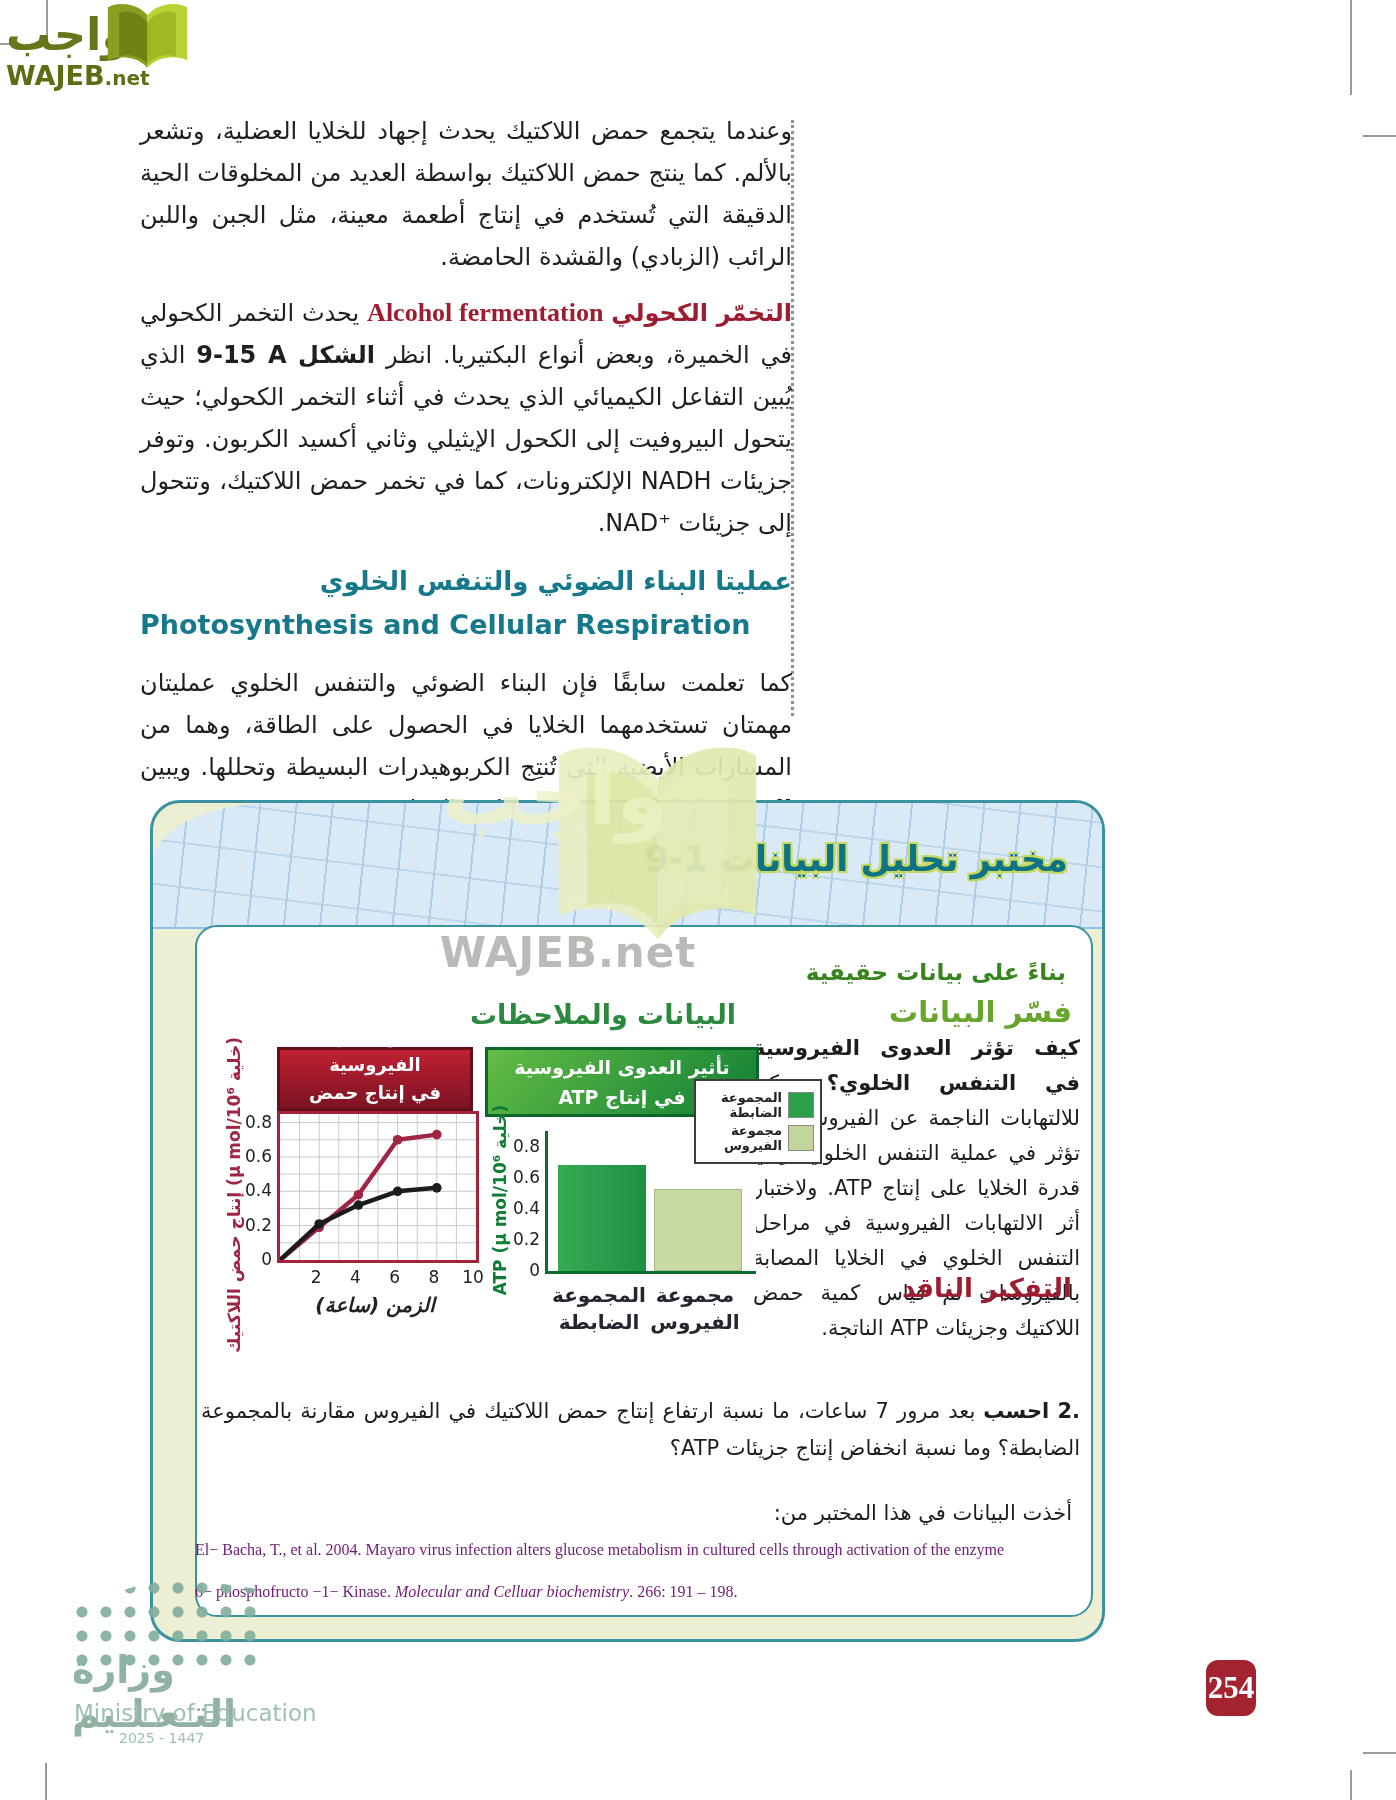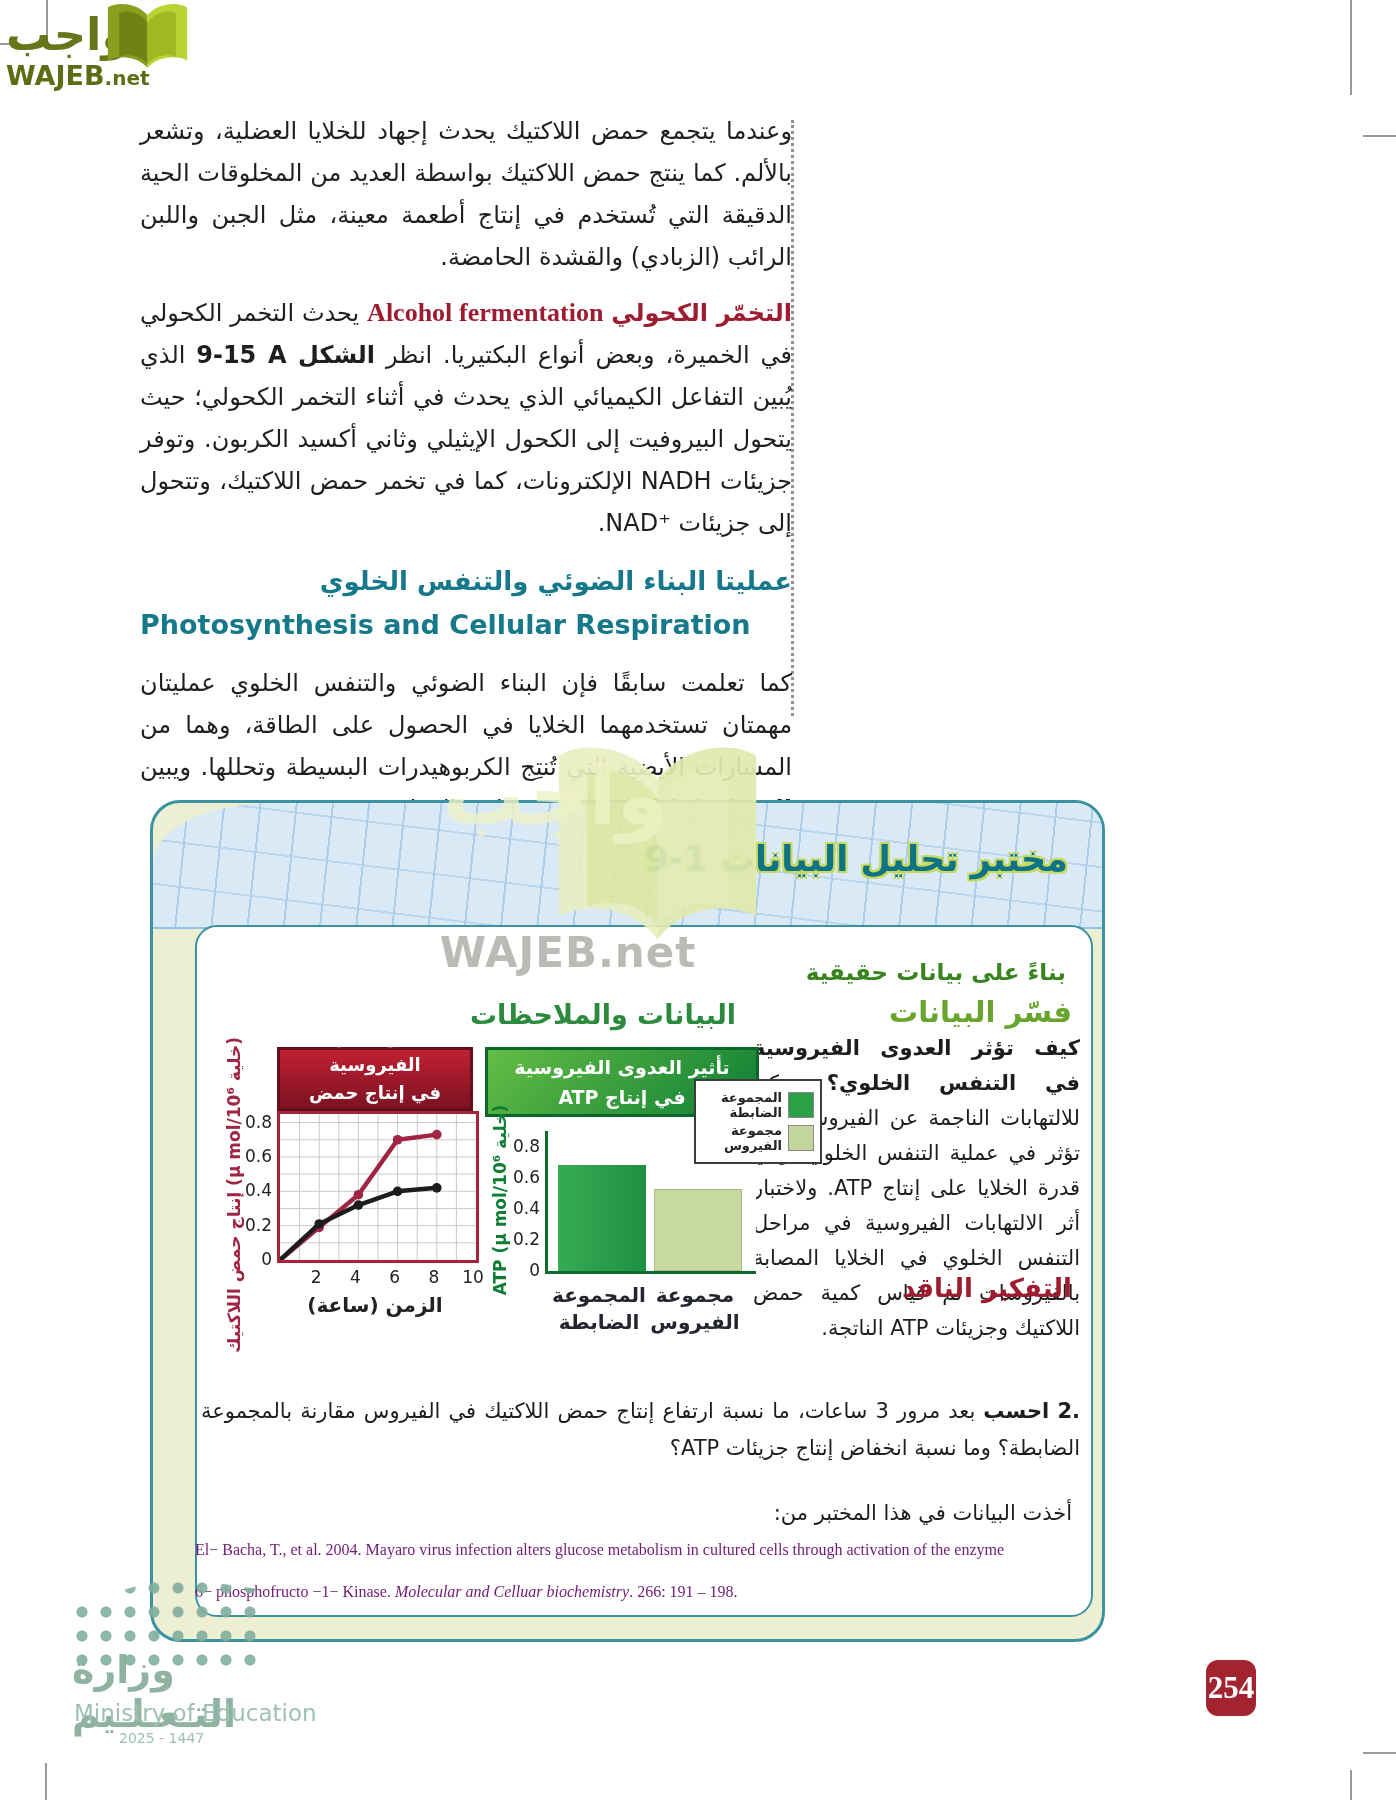--- a/index.html
+++ b/index.html
@@ -62,21 +62,21 @@
   .lc-title{margin-left:54px;width:196px;height:64px;box-sizing:border-box;
       background:linear-gradient(180deg,#bf2032,#7c1322);border:3px solid #64101c;
       color:#fff;font-weight:bold;font-size:18px;line-height:28px;text-align:center;direction:rtl;
       display:flex;flex-direction:column;justify-content:center;}
   .lc-plot{position:relative;margin-left:54px;width:196px;height:146px;box-sizing:content-box;
       border:3px solid #a32439;background:#fff;}
   .lc-yticks span{position:absolute;left:-44px;width:36px;text-align:right;font-size:17px;color:#222;}
   .lc-xticks{position:relative;margin-left:54px;width:196px;height:26px;}
   .lc-xticks span{position:absolute;top:4px;width:24px;text-align:center;font-size:17px;color:#222;}
   .lc-xlabel{margin-left:54px;width:196px;text-align:center;direction:rtl;
-      font-size:20px;font-weight:bold;color:#222;margin-top:4px;}
+      font-size:20px;font-weight:bold;color:#222;margin-top:4px;font-style:italic;}
   
   .bc{position:absolute;left:330px;top:244px;width:284px;z-index:2;}
   .bc-title{margin-left:2px;width:274px;height:70px;box-sizing:border-box;
       background:linear-gradient(135deg,#64bd45,#0f7e35);border:3px solid #0b662a;
       color:#fff;font-weight:bold;font-size:19px;line-height:30px;text-align:center;direction:rtl;
       display:flex;flex-direction:column;justify-content:center;}
   .bc-ylabel{position:absolute;left:-142px;top:143px;width:318px;text-align:center;
       transform:rotate(-90deg);direction:ltr;font-weight:bold;font-size:17px;color:#0f7e35;white-space:nowrap;}
   .bc-plot{position:relative;margin-left:62px;margin-top:14px;width:208px;height:140px;
       border-left:3px solid #0d6b2e;border-bottom:3px solid #0d6b2e;background:#fff;}
@@ -236,21 +236,21 @@
         </div>
       </div>
       <div class="bc-cats">
         <span style="left:68px;">المجموعة الضابطة</span>
         <span style="left:164px;">مجموعة الفيروس</span>
       </div>
     </div>
 
     <div class="crit-h">التفكير الناقد</div>
 
-    <div class="q q2"><span class="n">⁦2.⁩</span> <span class="lead">احسب</span> <span>بعد مرور 3 ساعات، ما نسبة ارتفاع إنتاج حمض اللاكتيك في الفيروس مقارنة بالمجموعة الضابطة؟ وما نسبة انخفاض إنتاج جزيئات ⁦ATP⁩؟</span></div>
+    <div class="q q2"><span class="n">⁦2.⁩</span> <span class="lead">احسب</span> <span>بعد مرور 7 ساعات، ما نسبة ارتفاع إنتاج حمض اللاكتيك في الفيروس مقارنة بالمجموعة الضابطة؟ وما نسبة انخفاض إنتاج جزيئات ⁦ATP⁩؟</span></div>
 
     <div class="src">أخذت البيانات في هذا المختبر من:</div>
     <div class="cit cit1">El− Bacha, T., et al. 2004. Mayaro virus infection alters glucose metabolism in cultured cells through activation of the enzyme</div>
     <div class="cit cit2"><span>6− phosphofructo −1− Kinase. </span><i>Molecular and Celluar biochemistry</i><span>. 266: 191 – 198.</span></div>
   </div>
 
   <div class="wm-book">
     <svg width="235" height="268" viewBox="0 0 100 110">
       <path d="M50 20 C38 4 16 4 8 10 L8 78 C20 72 40 74 50 88 Z" fill="#e9eec0"></path>
       <path d="M50 20 C62 4 84 4 92 10 L92 78 C80 72 60 74 50 88 Z" fill="#e2e9ad"></path>

